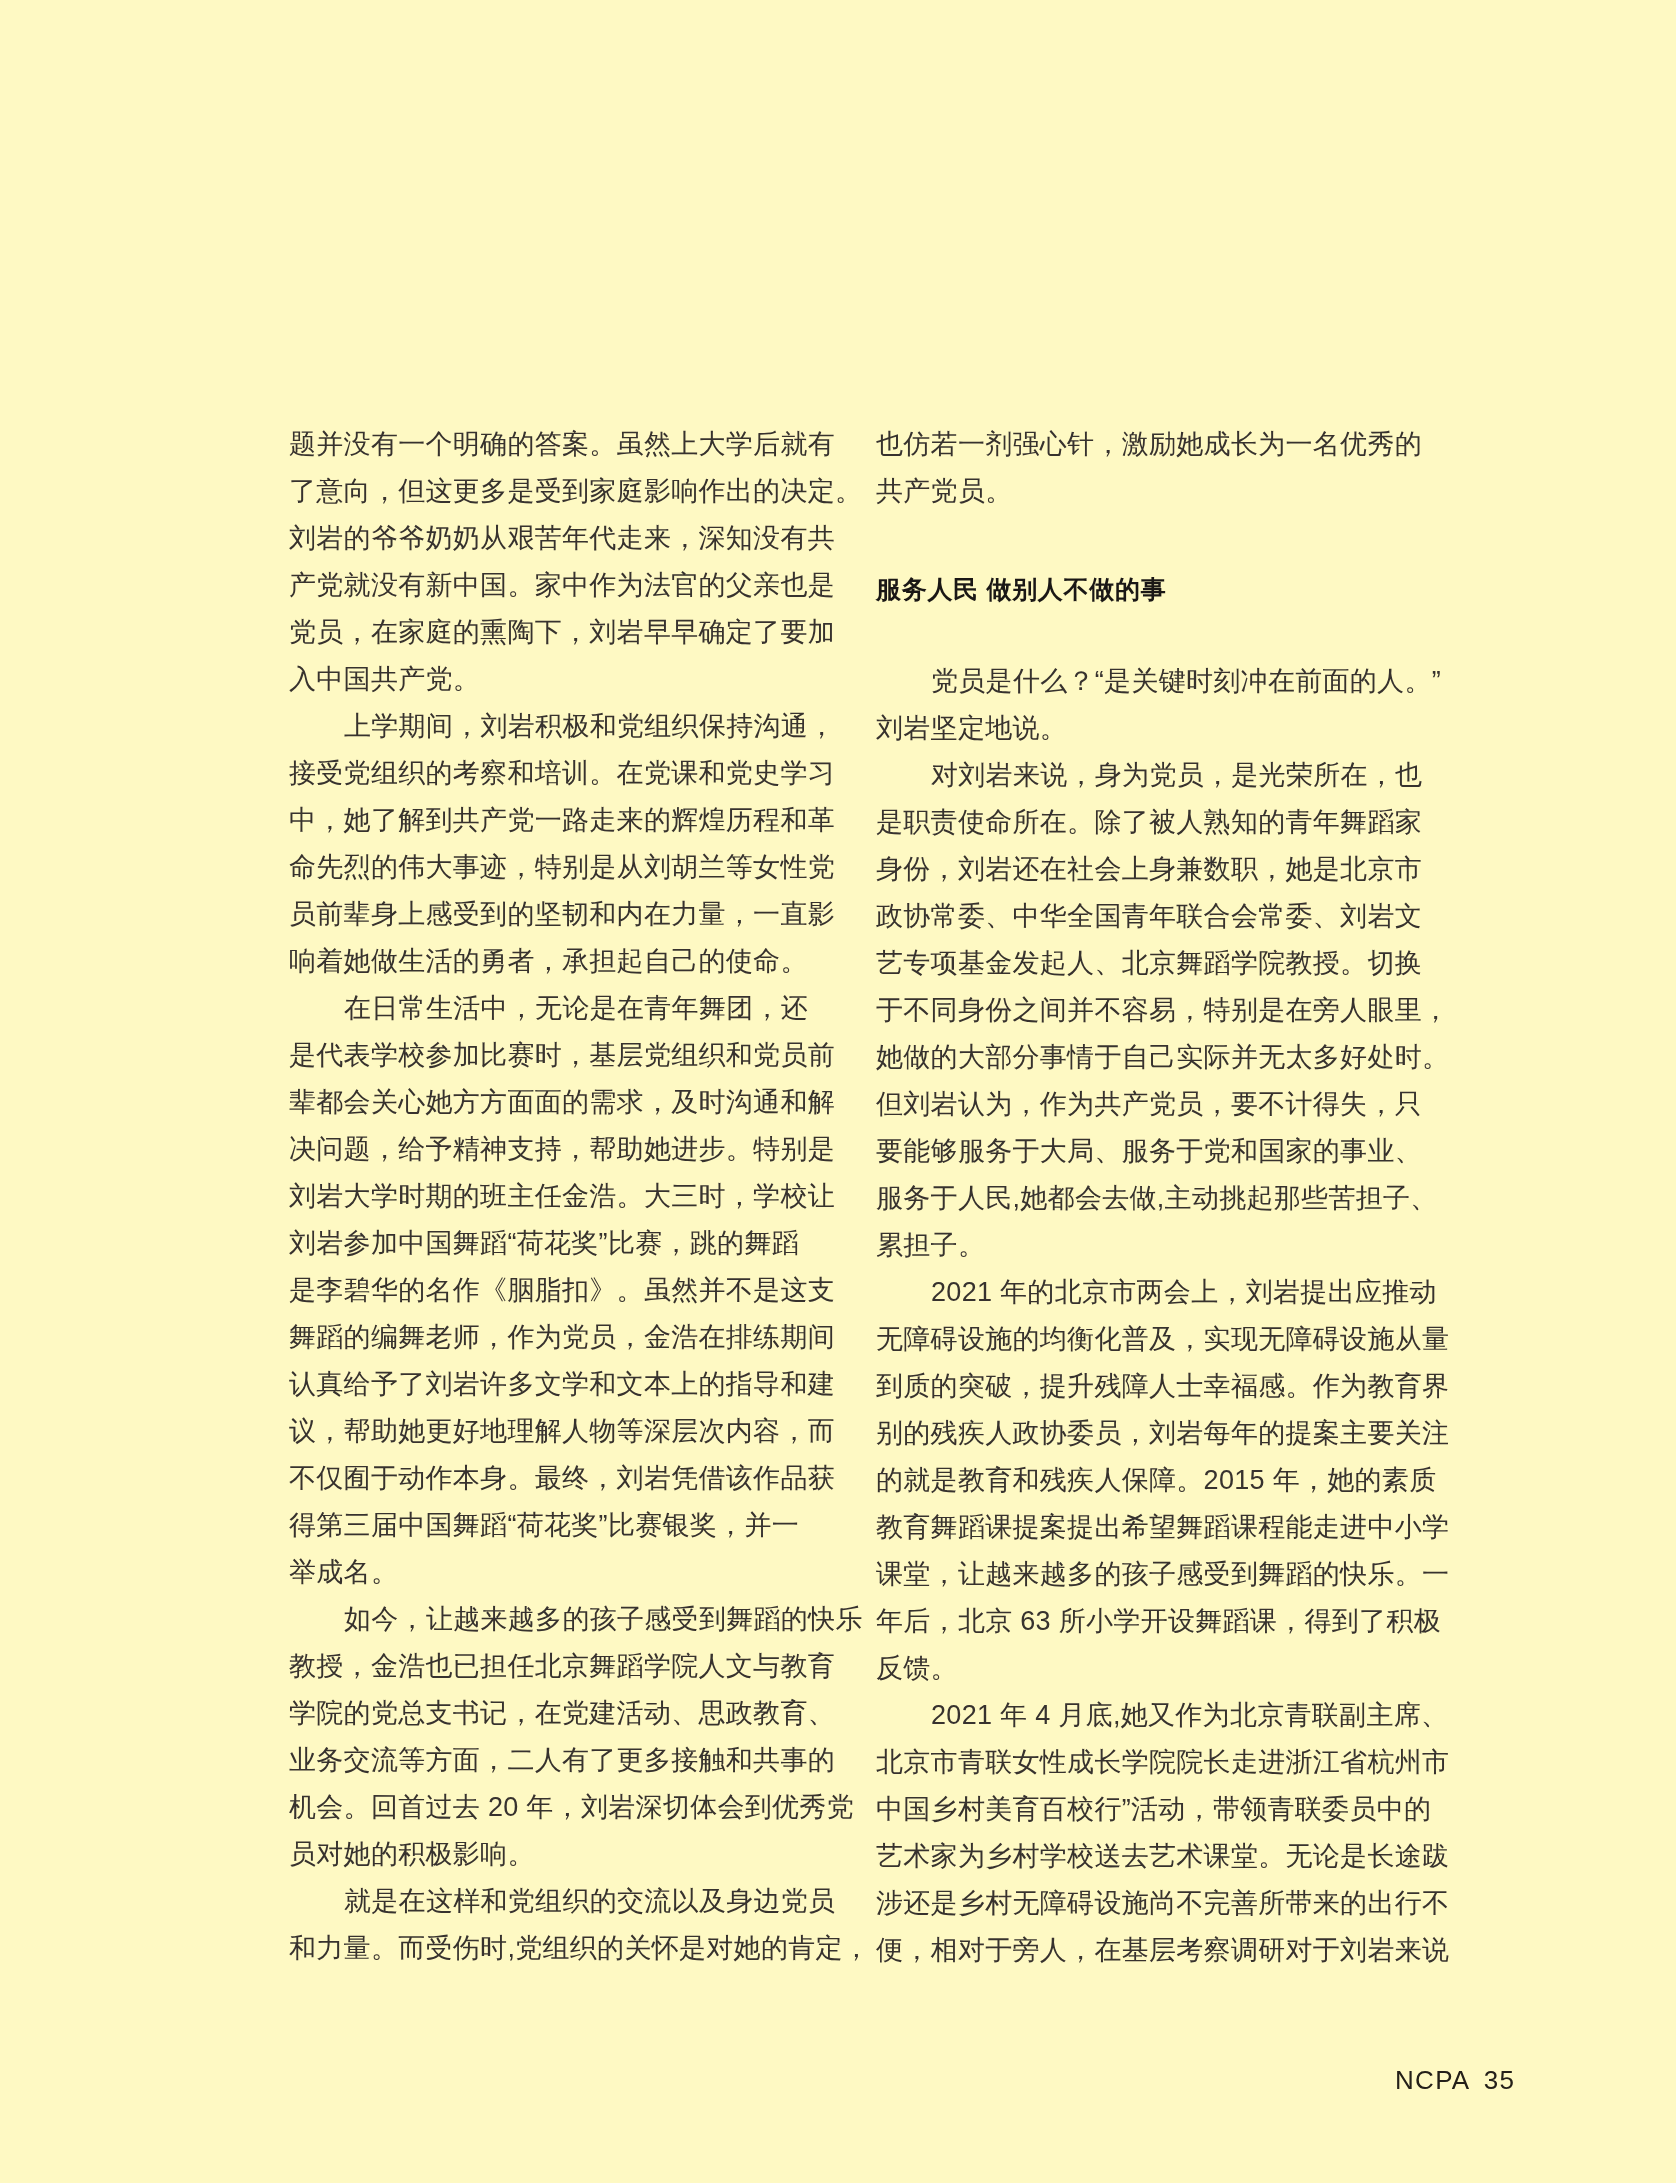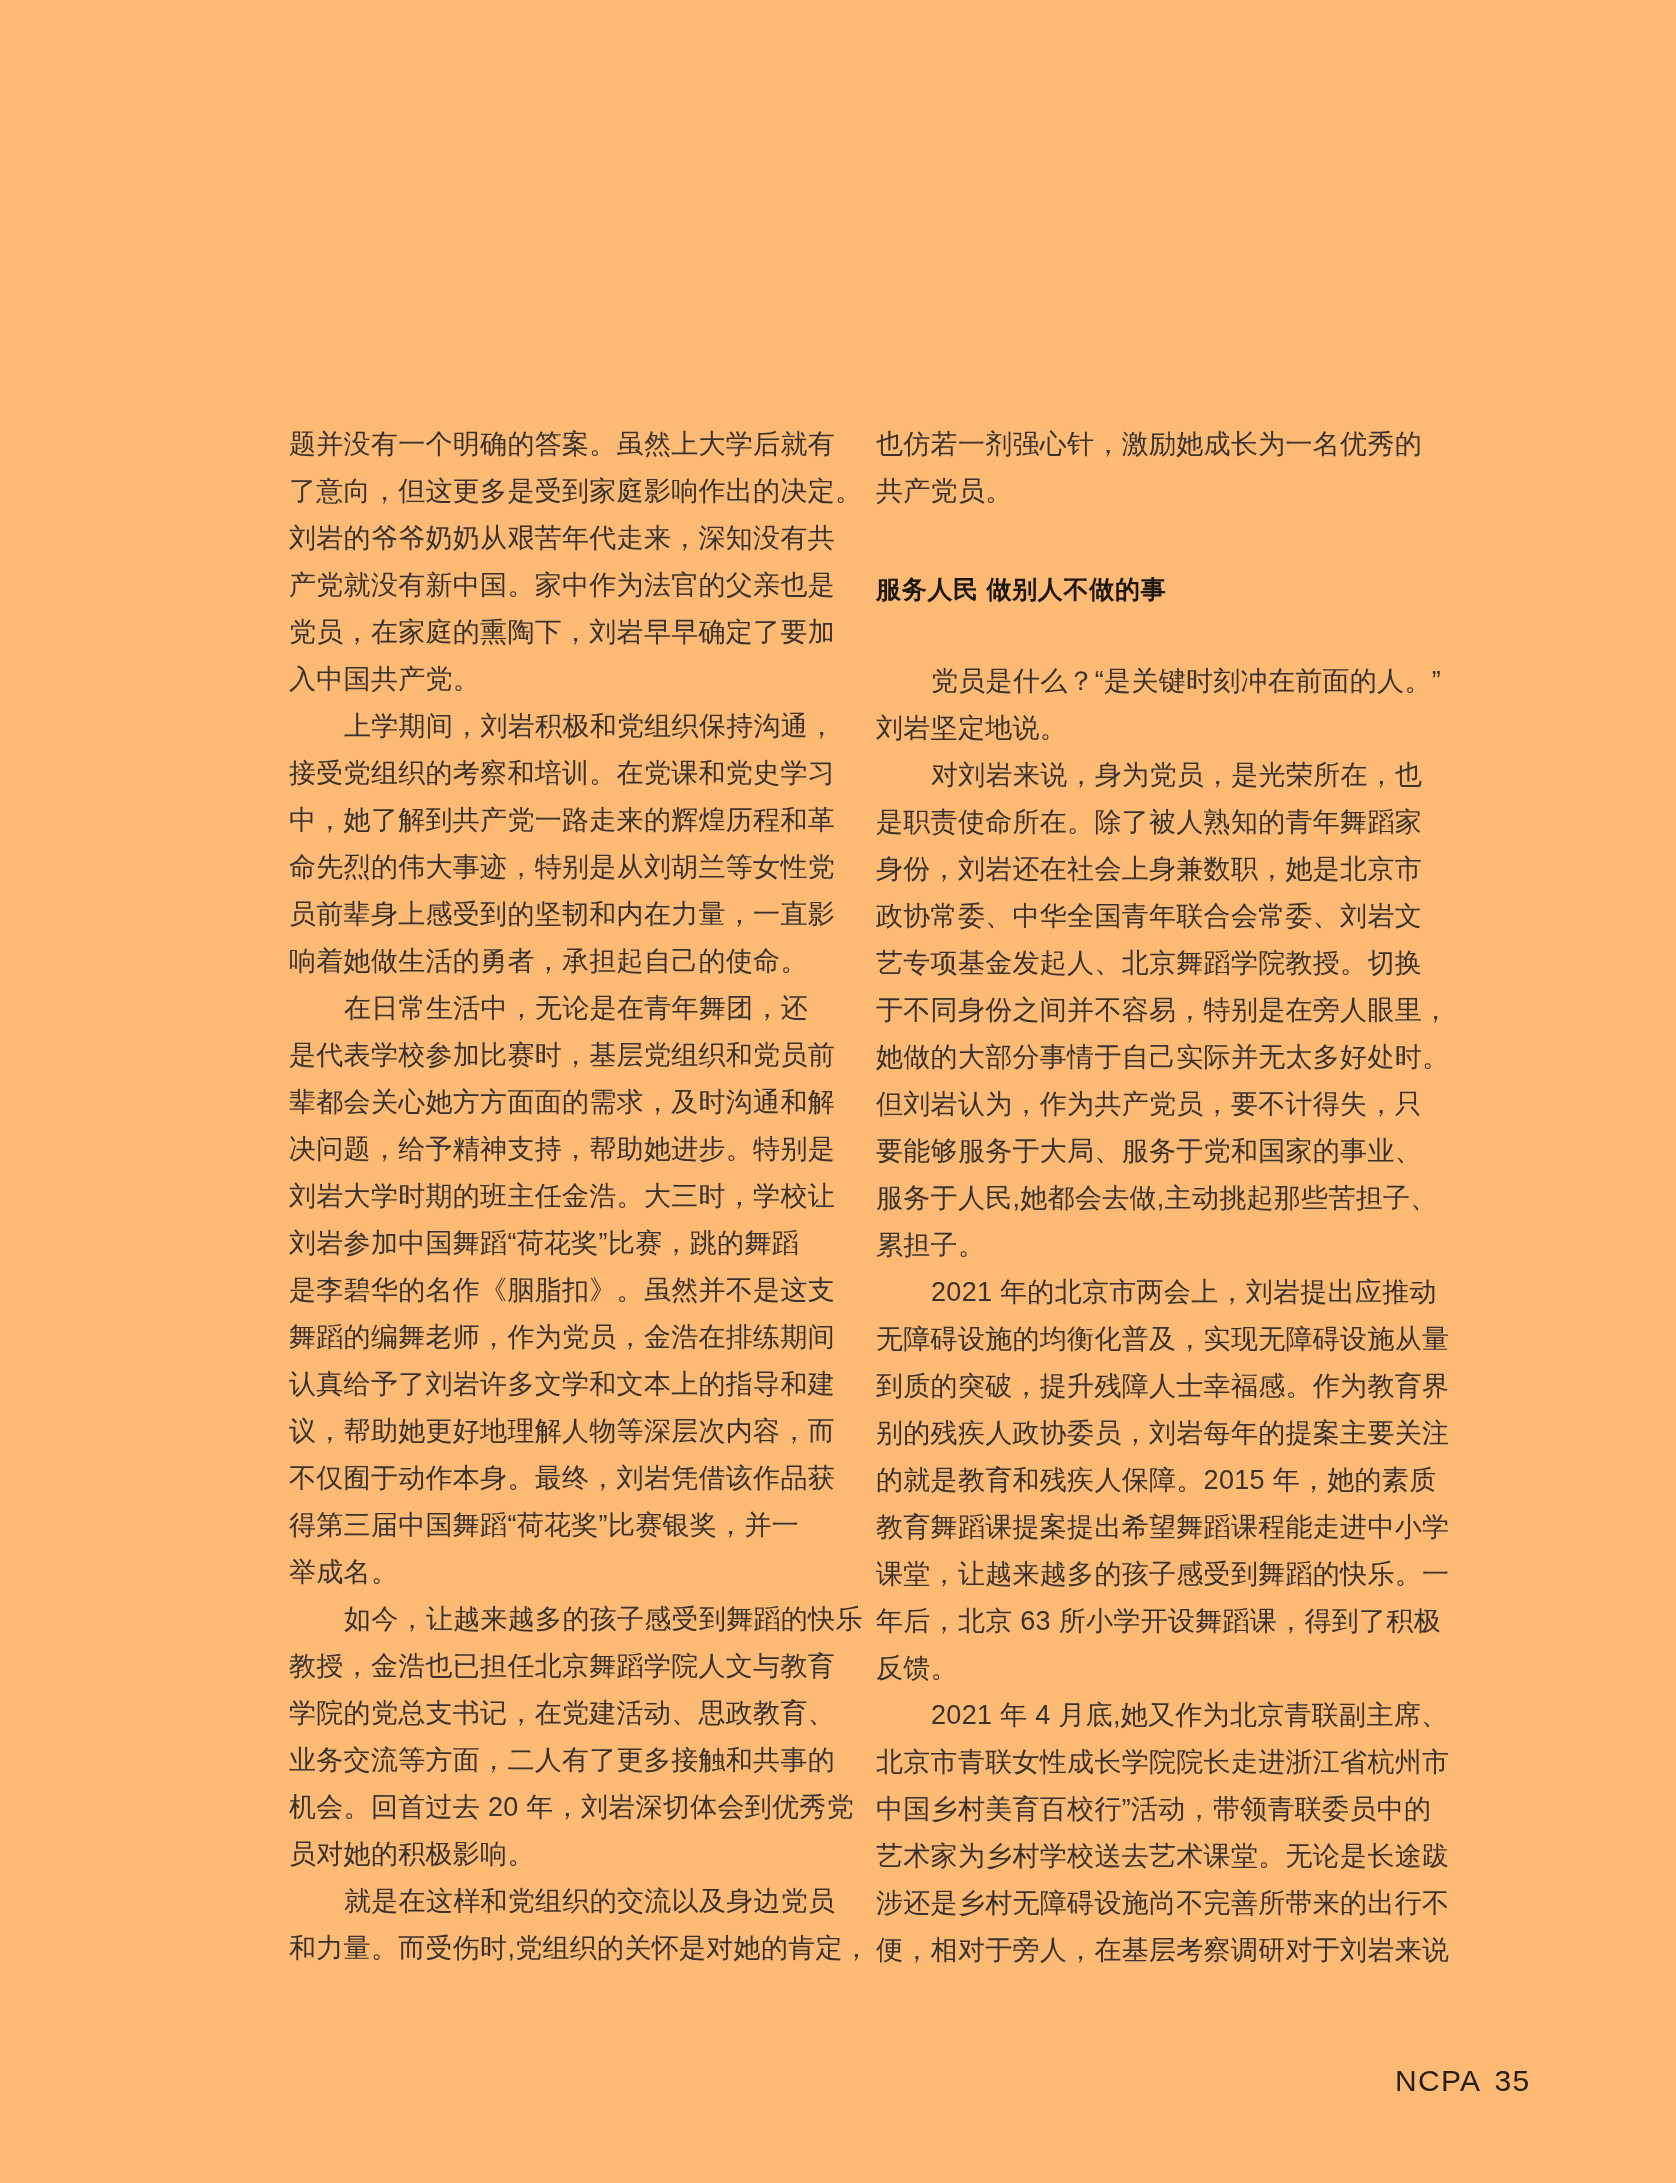--- a/index.html
+++ b/index.html
@@ -7,21 +7,21 @@
     padding: 0;
     width: 1676px;
     height: 2183px;
     background: #ffffff;
     font-family: "Liberation Sans", "DejaVu Sans", sans-serif;
   }
   .page {
     position: relative;
     width: 1676px;
     height: 2183px;
-    background: #fdba74;
+    background: #fef9c3;
     overflow: hidden;
   }
   .col {
     position: absolute;
     top: 421px;
     color: #37322e;
     font-size: 27px;
     line-height: 47px;
     font-weight: normal;
   }
@@ -41,21 +41,21 @@
     height: 53px;
     line-height: 53px;
     letter-spacing: 0.7px;
     white-space: nowrap;
   }
   #col-right-lines { margin-top: 42px; }
   .footer {
     position: absolute;
     top: 2064px;
     left: 1395px;
-    font-size: 30px;
+    font-size: 26px;
     line-height: 33px;
     color: #242019;
     letter-spacing: 1.3px;
     white-space: nowrap;
   }
   .footer .pgnum { margin-left: 13.2px; }
 </style>
 </head>
 <body>
 

